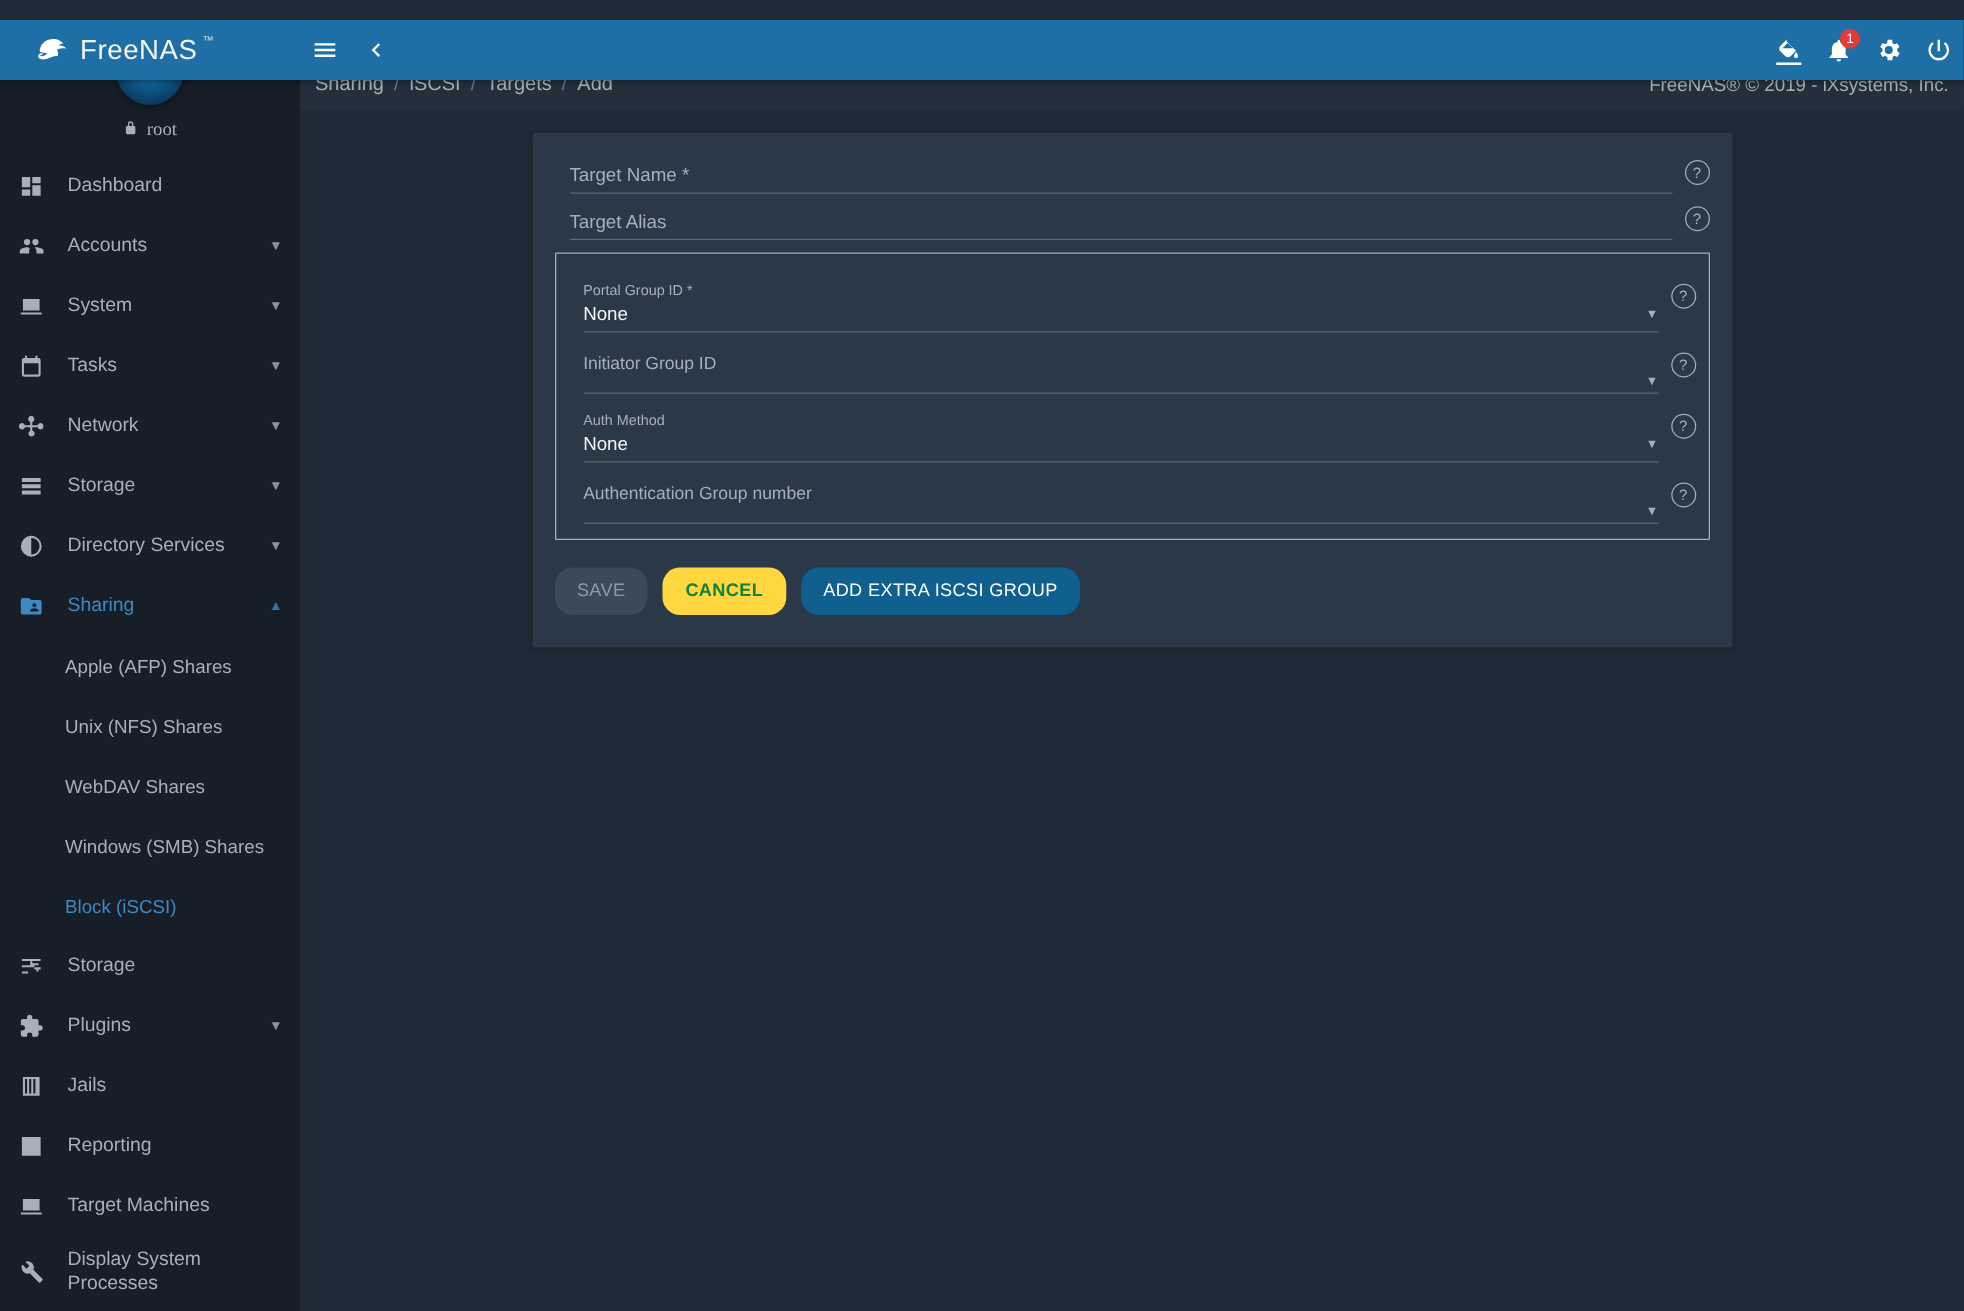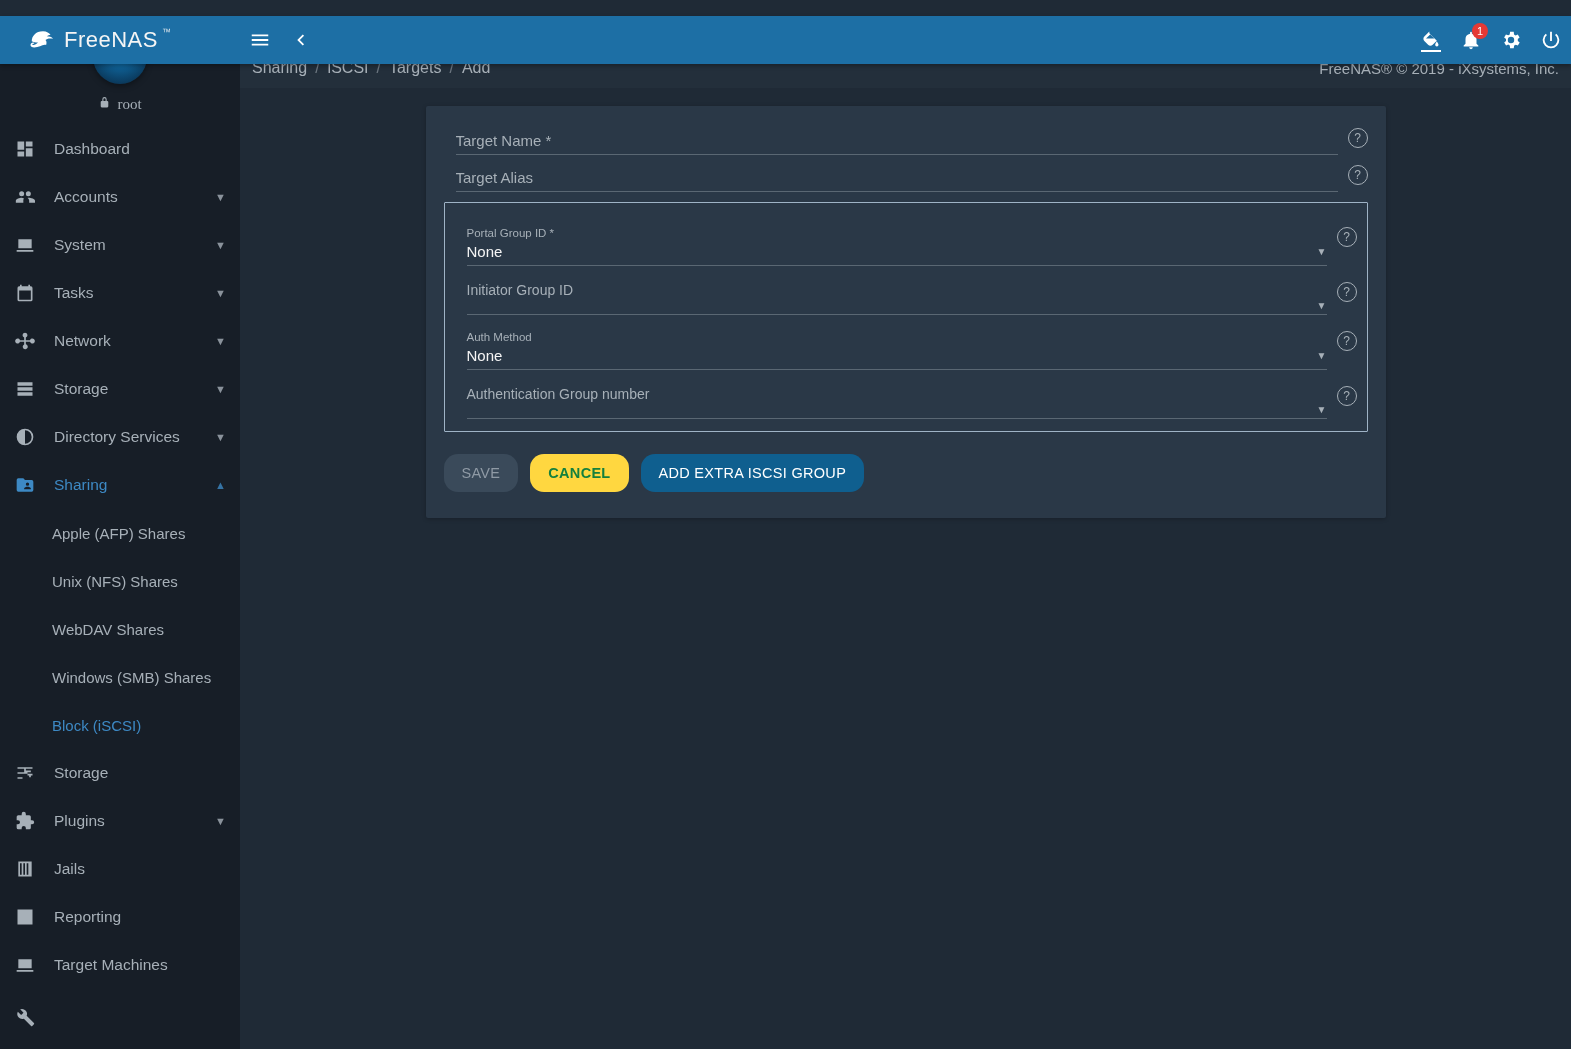--- a/index.html
+++ b/index.html
@@ -327,20 +327,21 @@
           </svg>
         </span>
         <span class="label">Target Machines</span>
       </li>
     <li style="height:56px;">
         <span class="ic">
           <svg width="20" height="20" viewBox="0 0 24 24" fill="currentColor">
             <path d="M22.7 19.3 14 10.6a6 6 0 0 0-7.8-7.8l4 4-2.8 2.8-4-4A6 6 0 0 0 10.6 14l8.7 8.7a1 1 0 0 0 1.4 0l2-2a1 1 0 0 0 0-1.4z"></path>
           </svg>
         </span>
+        <span class="label" style="line-height:1.25;">Display System Processes</span>
       </li>
   </ul>
 </div>
 
 <div class="crumb-bar">
   <div class="crumbs">
     <span class="c">Sharing</span>
       <span class="sep">/</span>
     <span class="c">iSCSI</span>
       <span class="sep">/</span>

